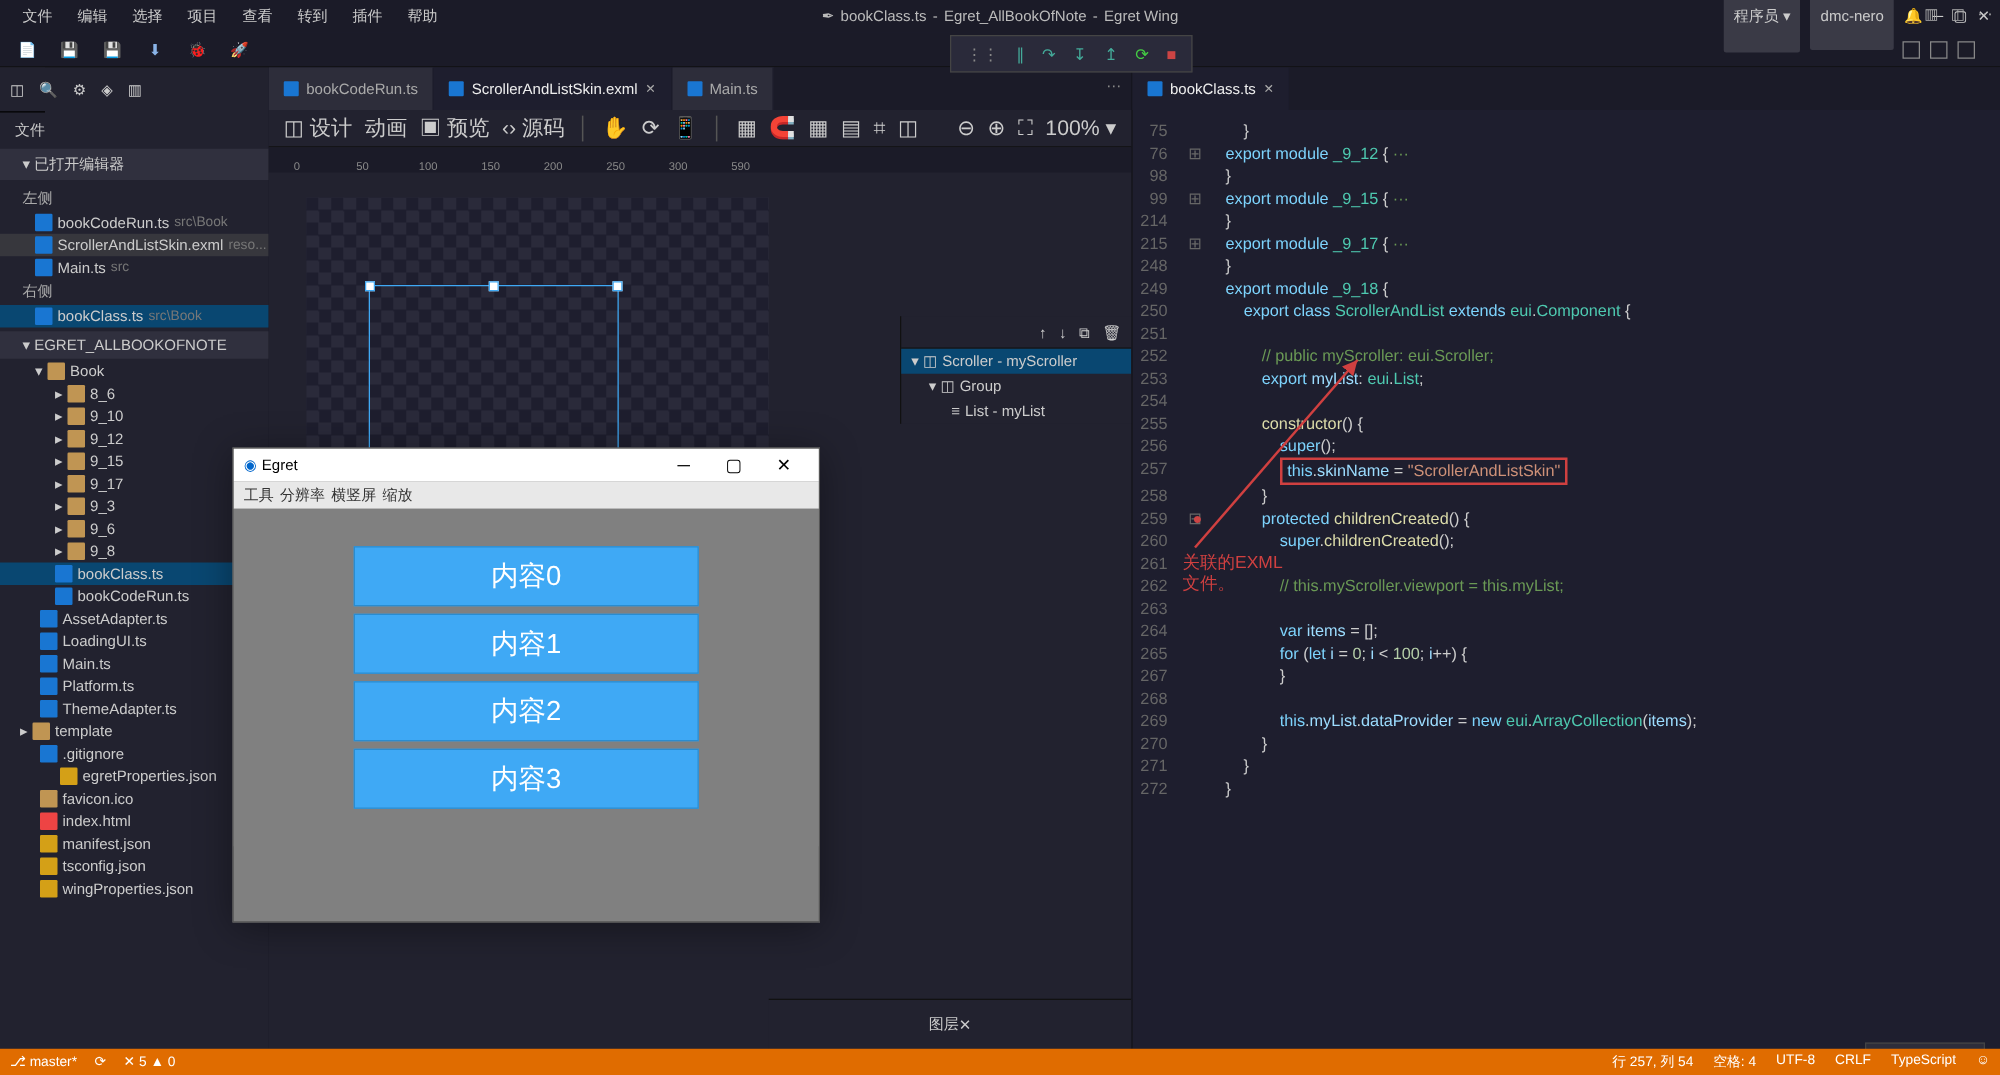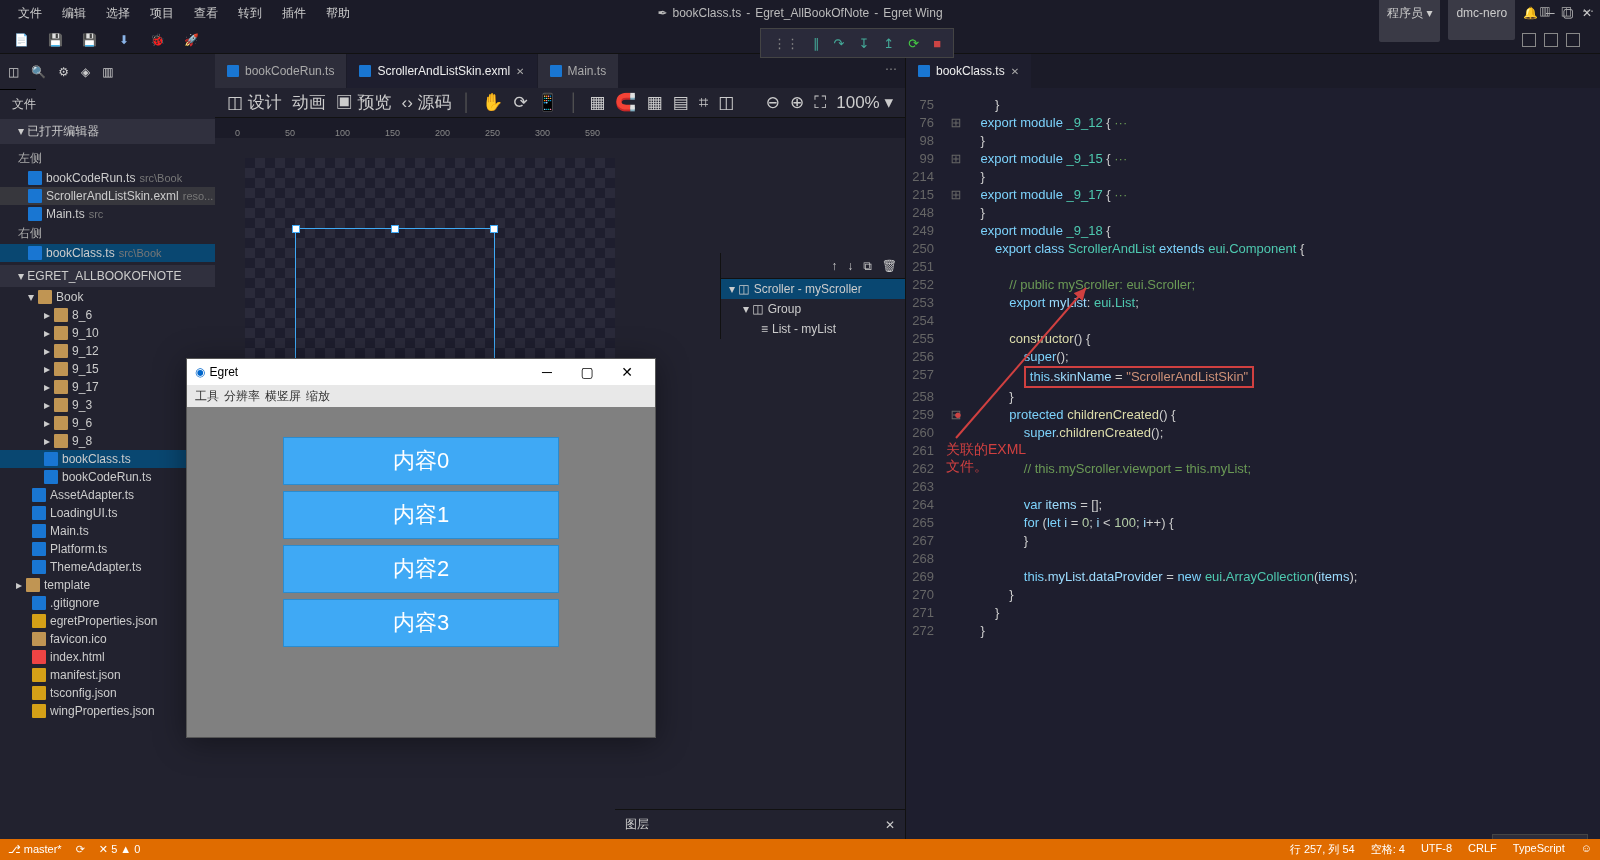--- a/index.html
+++ b/index.html
@@ -38,21 +38,21 @@
 .ruler-h { height:20px; background:#1b1b28; color:#888; font-size:9px; display:flex; align-items:flex-end; padding-left:20px; }
 .ruler-h span { width:50px; display:inline-block; }
 .checker { position:absolute; top:40px; left:30px; width:370px; height:490px;
   background-image:repeating-conic-gradient(#2a2a3a 0 25%,#1e1e2e 0 50%); background-size:20px 20px; }
 .selection-rect { position:absolute; top:110px; left:80px; width:200px; height:420px; border:1px solid #3fa9f5; }
 .sel-handle { position:absolute; width:8px; height:8px; background:#fff; border:1px solid #3fa9f5; }
 .outline-panel { position:absolute; top:135px; right:0; width:185px; background:#22222f; border-left:1px solid #111; }
 .outline-header { height:26px; display:flex; align-items:center; justify-content:flex-end; gap:10px; padding:0 8px; border-bottom:1px solid #111; }
 .outline-row { padding:3px 8px; font-size:12px; display:flex; align-items:center; gap:4px; }
 .outline-row.sel { background:#094771; }
-.layers-panel { position:absolute; bottom:0; left:400px; right:0; height:30px; background:#22222f; display:flex; align-items:center; justify-content:space-between; padding:0 10px; border-top:1px solid #111; }
+.layers-panel { position:absolute; bottom:0; left:400px; right:0; height:40px; background:#22222f; display:flex; align-items:center; justify-content:center; padding:0 10px; border-top:1px solid #111; }
 .editor-right { width:695px; background:#1e1e2e; display:flex; flex-direction:column; border-left:1px solid #111; }
 .code-area { font-family:Consolas,monospace; font-size:13px; line-height:18px; padding:8px 0; overflow:auto; flex:1; position:relative; }
 .code-line { display:flex; white-space:pre; }
 .ln { width:40px; text-align:right; color:#666; padding-right:12px; user-select:none; }
 .code-line .gutter { width:20px; text-align:center; color:#666; }
 .kw { color:#7dd3fc; }
 .type { color:#4ec9b0; }
 .str { color:#ce9178; }
 .cmt { color:#6a9955; }
 .num { color:#b5cea8; }
@@ -192,21 +192,21 @@
     <div id="srcfiles-host">
           <div class="tree-item" style="padding-left: 32px;"><span class="file-ico ts"></span> AssetAdapter.ts</div>
           <div class="tree-item" style="padding-left: 32px;"><span class="file-ico ts"></span> LoadingUI.ts</div>
           <div class="tree-item" style="padding-left: 32px;"><span class="file-ico ts"></span> Main.ts</div>
           <div class="tree-item" style="padding-left: 32px;"><span class="file-ico ts"></span> Platform.ts</div>
           <div class="tree-item" style="padding-left: 32px;"><span class="file-ico ts"></span> ThemeAdapter.ts</div>
         </div>
     <div class="tree-item" style="padding-left:16px;">▸ <span class="file-ico folder"></span> <span>template</span></div>
     <div id="rootfiles-host">
           <div class="tree-item" style="padding-left: 32px;"><span class="file-ico ts"></span> .gitignore</div>
-          <div class="tree-item" style="padding-left: 32px;"><span class="file-ico json"></span> egretProperties.json</div>
+          <div class="tree-item" style="padding-left: 48px;"><span class="file-ico json"></span> egretProperties.json</div>
           <div class="tree-item" style="padding-left: 32px;"><span class="file-ico folder"></span> favicon.ico</div>
           <div class="tree-item" style="padding-left: 32px;"><span class="file-ico html"></span> index.html</div>
           <div class="tree-item" style="padding-left: 32px;"><span class="file-ico json"></span> manifest.json</div>
           <div class="tree-item" style="padding-left: 32px;"><span class="file-ico json"></span> tsconfig.json</div>
           <div class="tree-item" style="padding-left: 32px;"><span class="file-ico json"></span> wingProperties.json</div>
         </div>
   </div>
 </div>
 
 <div class="content">

